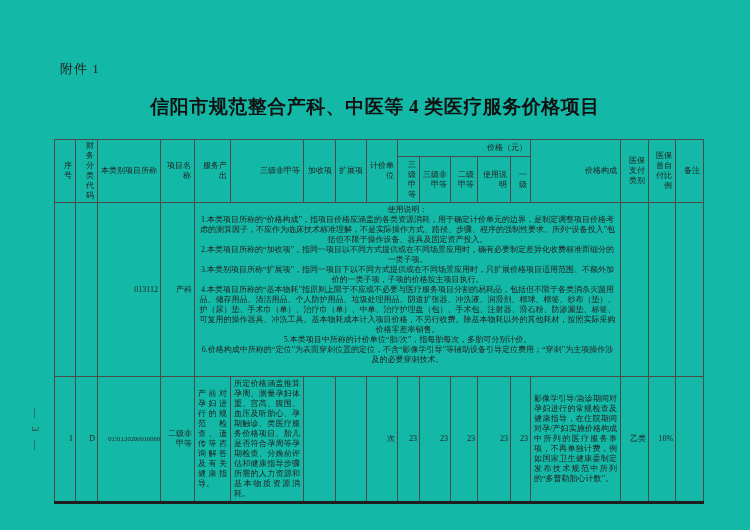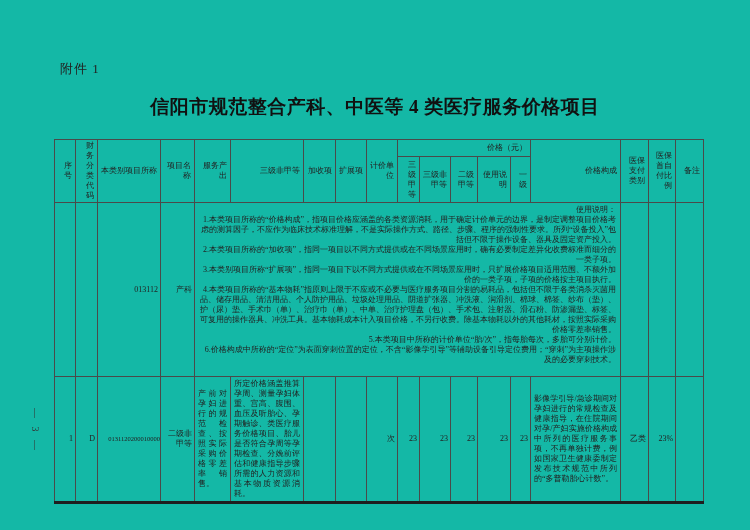--- a/index.html
+++ b/index.html
@@ -22,21 +22,21 @@
     border:1px solid #4a4a4a;font-weight:normal;font-size:8px;line-height:10px;
     padding:1px 2px;text-align:right;vertical-align:middle;color:#222;
     word-break:break-all;overflow:hidden;box-sizing:border-box;
   }
   .price-table th{padding:1px 3px;}
   tr.h-tier1{height:16px;}
   tr.h-tier2{height:28px;}
   tr.h-row1{height:174px;}
   tr.h-row2{height:113px;}
   td.notes{
-    text-align:right;vertical-align:top;white-space:pre-line;
+    text-align:center;vertical-align:top;white-space:pre-line;
     padding:2px 4px;line-height:10px;
   }
   td.longtext{text-align:justify;text-align-last:left;padding:2px 3px;}
   td.code16{font-size:6.5px;letter-spacing:0;white-space:nowrap;padding:1px 0;}
   .page-num{
     position:absolute;left:30px;top:408px;font-size:10px;color:#333;
     writing-mode:vertical-rl;text-orientation:mixed;letter-spacing:3px;
   }
 </style>
 </head>
@@ -109,33 +109,33 @@
 6.价格构成中所称的“定位”为表面穿刺位置的定位，不含“影像学引导”等辅助设备引导定位费用；“穿刺”为主项操作涉及的必要穿刺技术。</td>
         <td></td>
         <td></td>
         <td></td>
       </tr>
       <tr class="h-row2">
         <td>1</td>
         <td>D</td>
         <td class="code16">0131120200010000</td>
         <td>二级非甲等</td>
-        <td class="longtext">产前对孕妇进行的规范检查、按照实际采购价格零差率销售。</td>
+        <td class="longtext">产前对孕妇进行的规范检查、遗传等咨询解答及有关健康指导。</td>
         <td class="longtext">所定价格涵盖推算孕周、测量孕妇体重、宫高、腹围、血压及听胎心、孕期触诊、类医疗服务价格项目、胎儿是否符合孕周等孕期检查、分娩前评估和健康指导步骤所需的人力资源和基本物质资源消耗。</td>
         <td></td>
         <td></td>
         <td>次</td>
         <td>23</td>
         <td>23</td>
         <td>23</td>
         <td>23</td>
         <td>23</td>
         <td class="longtext">影像学引导/急诊期间对孕妇进行的常规检查及健康指导，在住院期间对孕/产妇实施价格构成中所列的医疗服务事项，不再单独计费，例如国家卫生健康委制定发布技术规范中所列的“多普勒胎心计数”。</td>
         <td>乙类</td>
-        <td>23%</td>
+        <td>10%</td>
         <td></td>
       </tr>
     </tbody>
   </table>
 
   <div class="page-num">— 3 —</div>
 
 </div>
 
 </body></html>

